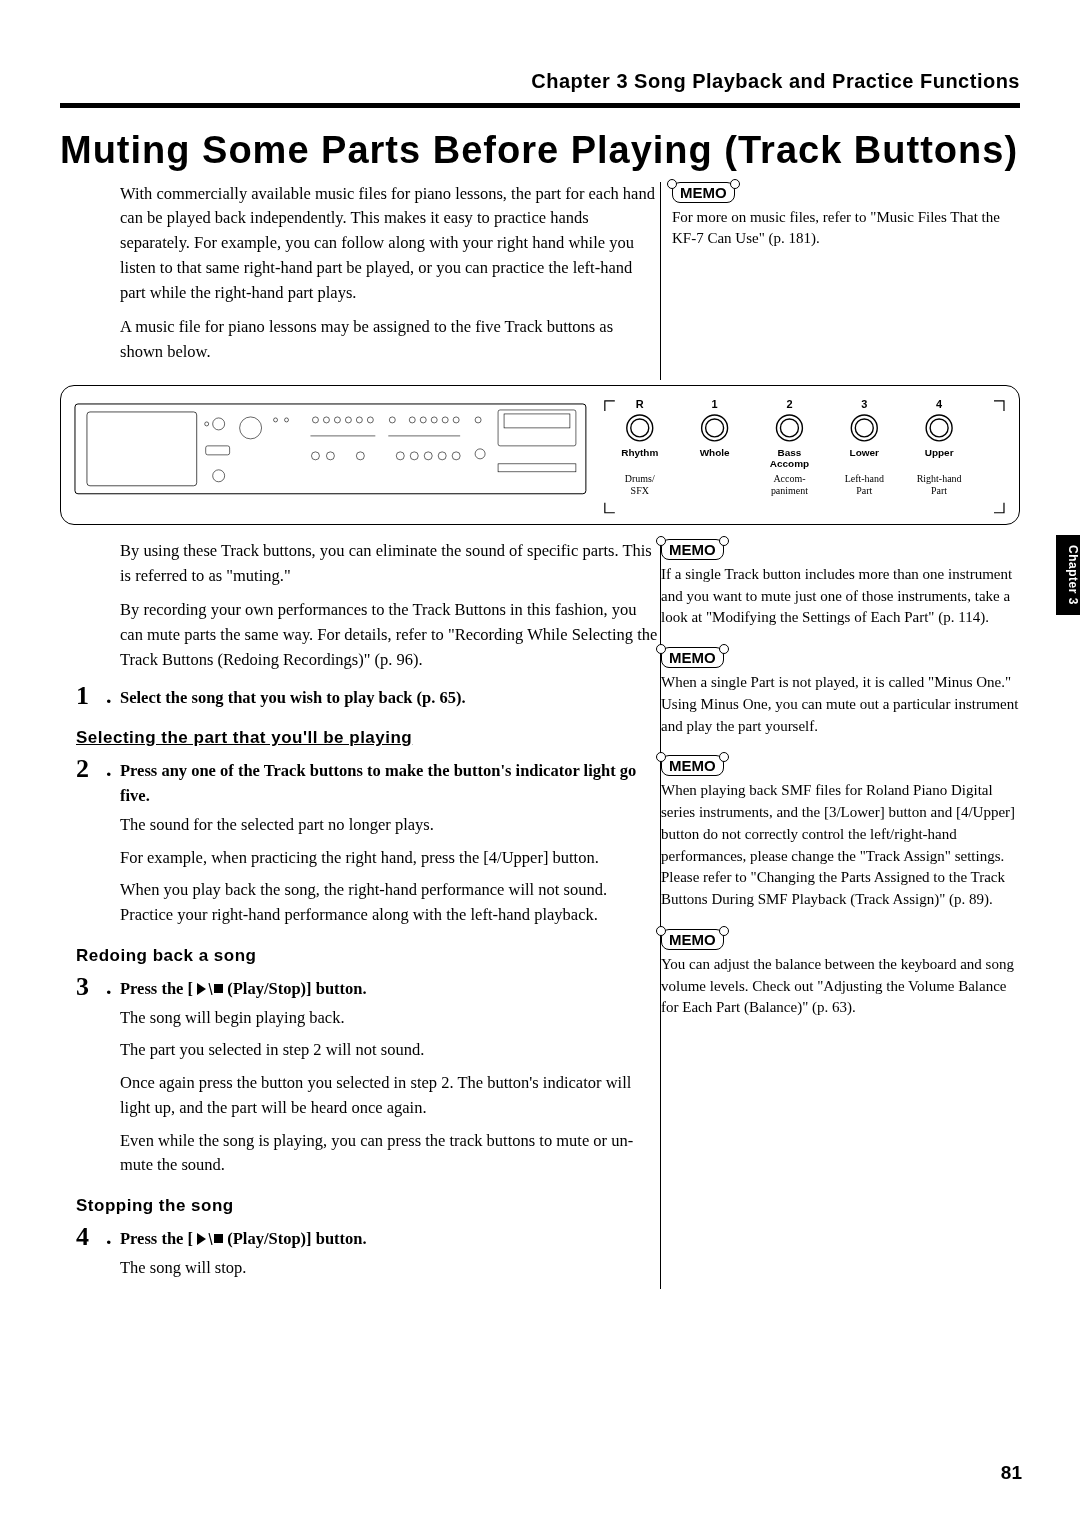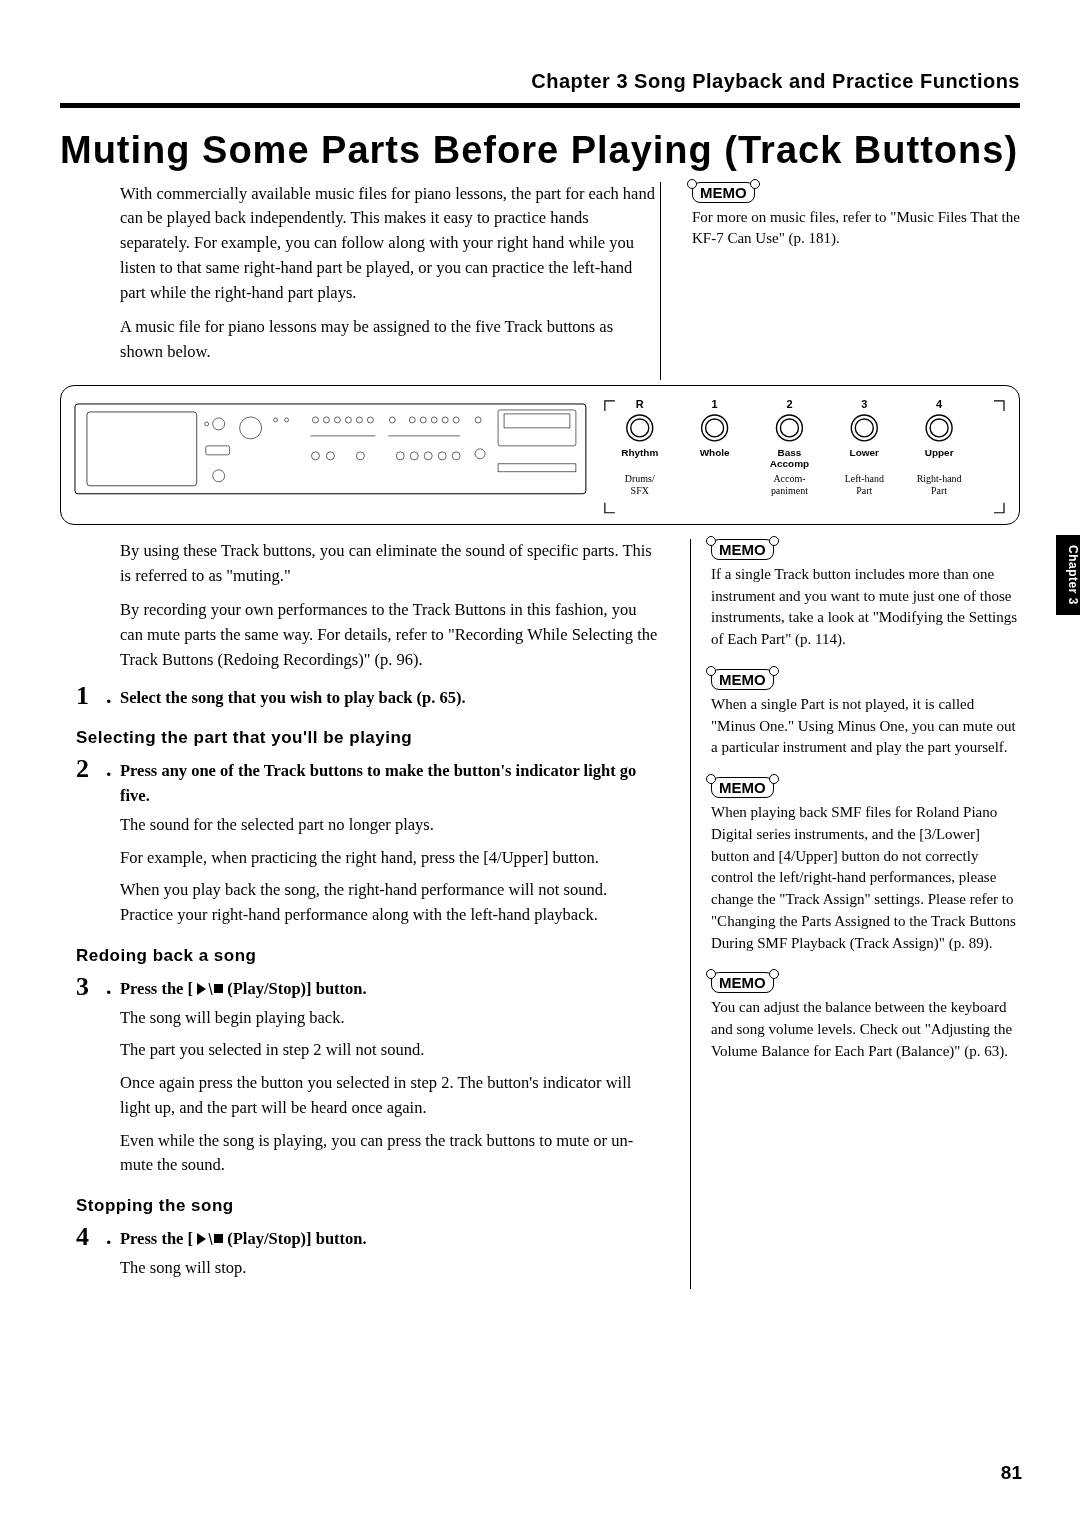--- a/index.html
+++ b/index.html
@@ -42,21 +42,20 @@
     display: flex;
     flex-direction: row;
   }
   .main-col {
     width: 600px;
     padding-left: 60px;
     box-sizing: border-box;
   }
   .memo-col {
     flex: 1;
-    padding-left: 20px;
     box-sizing: border-box;
     border-left: 1px solid #000;
   }
   .memo-col.no-border {
     border-left: none;
   }
   p.body {
     font-size: 16.5px;
     line-height: 1.5;
     margin: 0 0 10px 0;
@@ -272,32 +271,32 @@
           <text x="880" y="108" text-anchor="middle" font-size="10" font-family="Georgia, serif" fill="#000" stroke="none">Part</text>
         </g>
 
       <path d="M 935 15 L 945 15 L 945 25" stroke="#000" stroke-width="1.2" fill="none"></path>
       <path d="M 935 127 L 945 127 L 945 117" stroke="#000" stroke-width="1.2" fill="none"></path>
       <path d="M 555 15 L 545 15 L 545 25" stroke="#000" stroke-width="1.2" fill="none"></path>
       <path d="M 555 127 L 545 127 L 545 117" stroke="#000" stroke-width="1.2" fill="none"></path>
     </svg>
   </div>
 
-  <div class="content-row" style="margin-top:14px;gap:30px;">
+  <div class="content-row" style="margin-top:14px;">
     <div class="main-col">
       <p class="body">By using these Track buttons, you can eliminate the sound of specific parts. This is referred to as "muting."</p>
       <p class="body">By recording your own performances to the Track Buttons in this fashion, you can mute parts the same way. For details, refer to "Recording While Selecting the Track Buttons (Redoing Recordings)" (p. 96).</p>
 
       <div class="step" style="margin-left:-44px;">
         <div class="step-num">1</div>
         <div class="step-dot">.</div>
         <div class="step-text">Select the song that you wish to play back (p. 65).</div>
       </div>
 
-      <div class="subhead" style="margin-left:-44px;">Selecting the part that you'll be playing</div>
+      <div class="subhead" style="margin-left:-44px;text-decoration:underline;">Selecting the part that you'll be playing</div>
 
       <div class="step" style="margin-left:-44px;">
         <div class="step-num">2</div>
         <div class="step-dot">.</div>
         <div class="step-text">Press any one of the Track buttons to make the button's indicator light go five.</div>
       </div>
       <p class="step-body" style="margin-left:0">The sound for the selected part no longer plays.</p>
       <p class="step-body" style="margin-left:0">For example, when practicing the right hand, press the [4/Upper] button.</p>
       <p class="step-body" style="margin-left:0">When you play back the song, the right-hand performance will not sound. Practice your right-hand performance along with the left-hand playback.</p>
 

